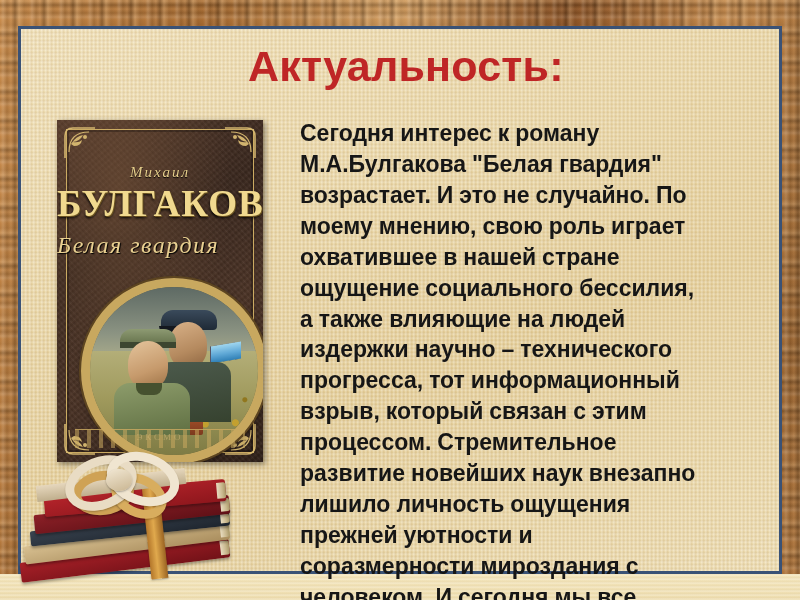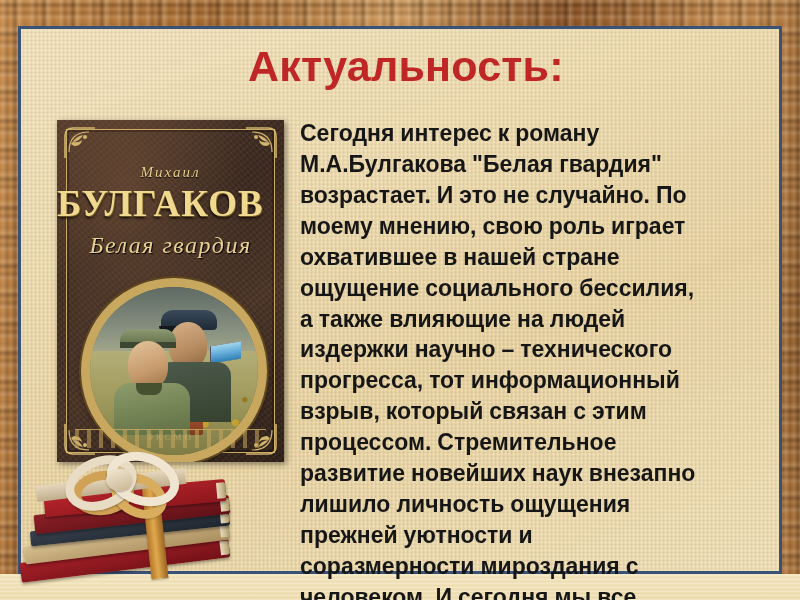--- a/index.html
+++ b/index.html
@@ -102,21 +102,21 @@
     line-height: 1.345;
     text-align: left;
     word-spacing: -0.4px;
   }
 
   
   .book {
     position: absolute;
     left: 57px;
     top: 120px;
-    width: 227px;
+    width: 206px;
     height: 342px;
     background-color: #4a3226;
     background-image:
       radial-gradient(ellipse at 30% 20%, rgba(120,85,58,0.55) 0%, rgba(0,0,0,0) 55%),
       repeating-linear-gradient(48deg,
         rgba(255,255,255,0.045) 0px, rgba(0,0,0,0.08) 2px, rgba(255,255,255,0.02) 4px),
       repeating-linear-gradient(-40deg,
         rgba(255,255,255,0.035) 0px, rgba(0,0,0,0.09) 3px, rgba(255,255,255,0.02) 5px),
       linear-gradient(150deg, #54392a 0%, #3b281e 35%, #4d3426 62%, #2e1f17 100%);
     box-shadow: 2px 2px 6px rgba(0,0,0,0.45);
@@ -158,21 +158,21 @@
     font-family: "Liberation Serif", serif;
     font-weight: bold;
     font-size: 37px;
     letter-spacing: 1px;
     color: #f0d98f;
     text-shadow: 1px 1px 0 #6b5321, 0 2px 3px #000;
   }
   .book-booktitle {
     position: absolute;
     left: 0; right: 0; top: 112px;
-    text-align: center;
+    text-align: left;
     font-family: "Liberation Serif", serif;
     font-style: italic;
     font-size: 24px;
     letter-spacing: 1.5px;
     color: #e9d091;
     text-shadow: 1px 1px 1px #000;
   }
 
   
   .medallion {

